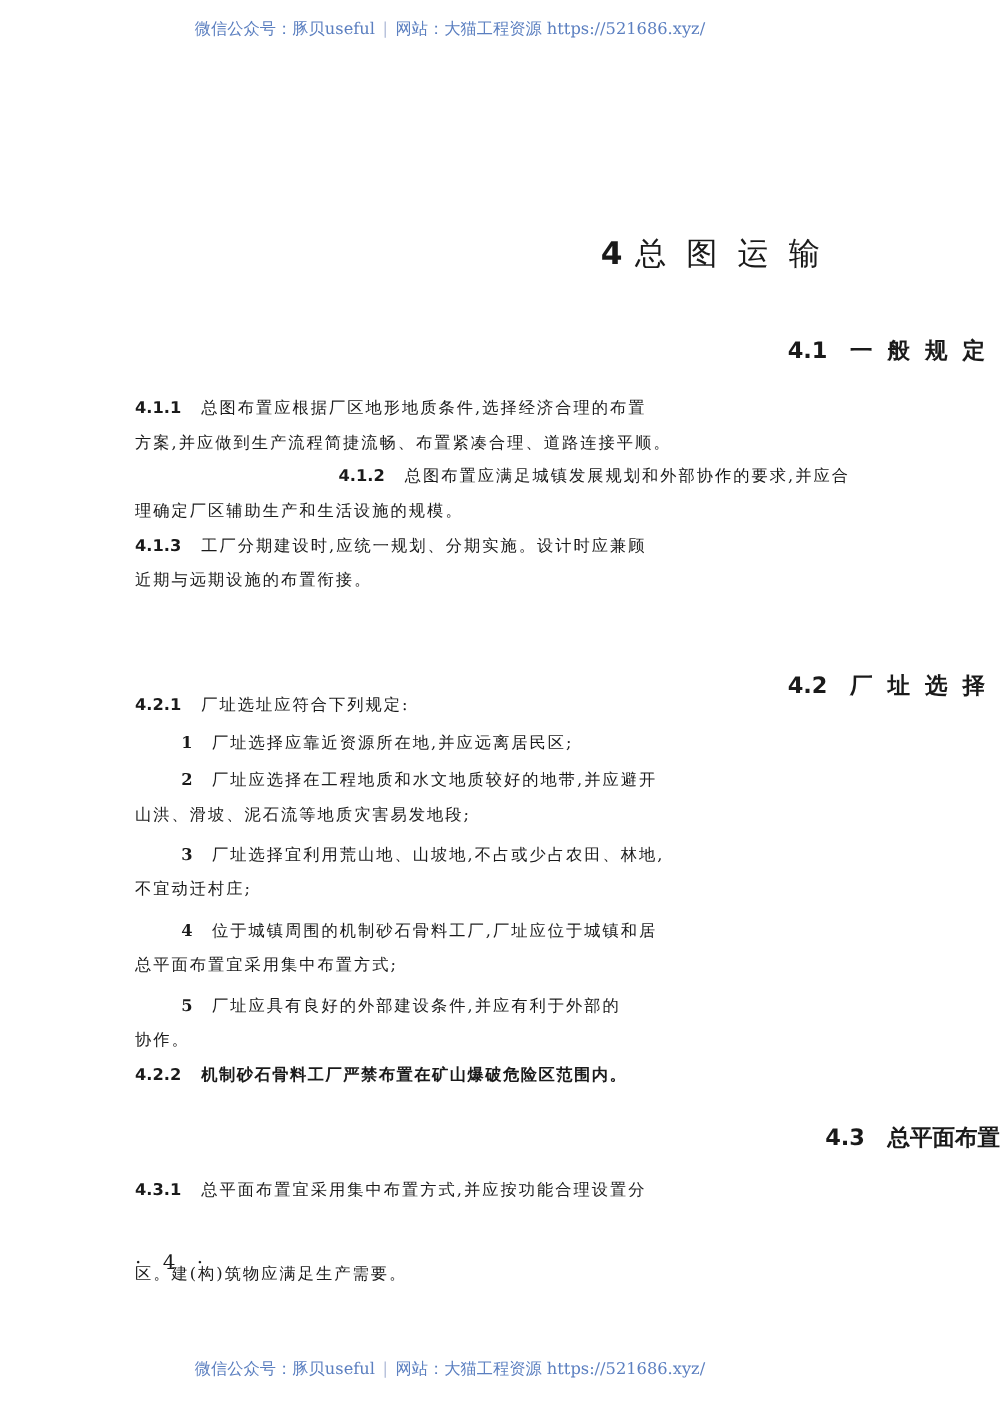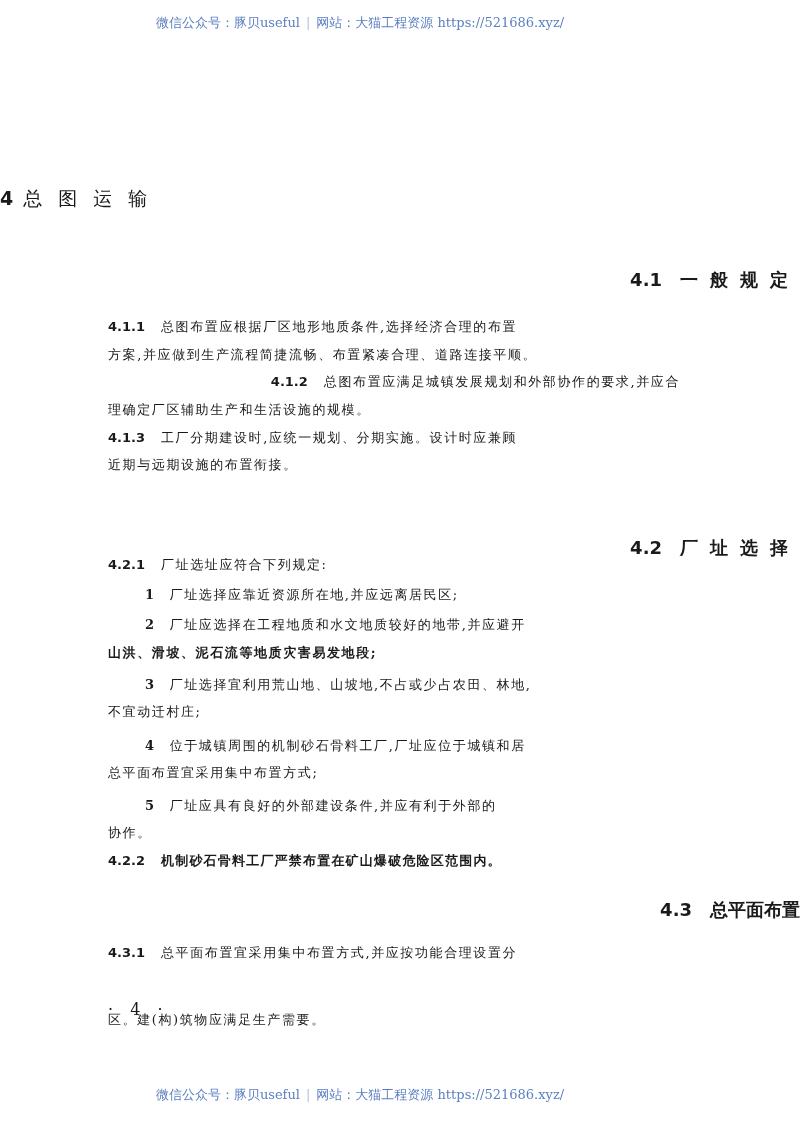--- a/index.html
+++ b/index.html
@@ -4,22 +4,22 @@
 <style>
   html, body { margin:0; padding:0; background:#ffffff; }
   body { width:800px; height:1131px; position:relative; overflow:hidden;
          font-family:"DejaVu Serif","Liberation Serif",serif; color:#1a1a1a; }
   .watermark { position:absolute; left:0; width:720px; text-align:center;
                font-size:13px; color:#5b7fc0; font-family:"DejaVu Serif","Liberation Serif",serif; }
   .wm-top { top:14px; }
   .wm-bottom { top:1086px; }
   .wm-sep { color:#b0bcd8; margin:0 6px; }
 
-  .chapter-title { position:absolute; top:186px; left:0; width:672px; text-align:left;
-                   font-size:19px; letter-spacing:16px; }
+  .chapter-title { position:absolute; top:186px; left:0; width:672px; text-align:right;
+                   font-size:25px; letter-spacing:16px; }
   .chapter-num { font-weight:bold; font-family:"DejaVu Sans","Liberation Sans",sans-serif; margin-right:10px; letter-spacing:0; }
 
   .section-title { position:absolute; left:0; width:800px; text-align:right;
                    font-size:18px; font-weight:bold; font-family:"DejaVu Sans","Liberation Sans",sans-serif; }
   .section-title .sec-num { margin-right:18px; }
   .spaced { letter-spacing:12px; }
 
   .line { position:absolute; left:108px; width:572px; font-size:13px; line-height:26px;
           white-space:nowrap; letter-spacing:1.6px; }
   .indent { left:145px; width:535px; }
@@ -50,21 +50,21 @@
 <div class="line" style="top:397px;"><span>理确定厂区辅助生产和生活设施的规模。</span></div>
 <div class="line" style="top:425px;"><span class="clause">4.1.3</span><span>工厂分期建设时,应统一规划、分期实施。设计时应兼顾</span></div>
 <div class="line" style="top:452px;"><span>近期与远期设施的布置衔接。</span></div>
 
 <div class="section-title" style="top:536px;">
   <span class="sec-num">4.2</span><span class="spaced">厂址选择</span>
 </div>
 <div class="line" style="top:552px;"><span class="clause">4.2.1</span><span>厂址选址应符合下列规定:</span></div>
 <div class="line indent" style="top:582px;"><span class="item-num">1</span><span>厂址选择应靠近资源所在地,并应远离居民区;</span></div>
 <div class="line indent" style="top:612px;"><span class="item-num">2</span><span>厂址应选择在工程地质和水文地质较好的地带,并应避开</span></div>
-<div class="line" style="top:640px;font-weight:bold;"><span>山洪、滑坡、泥石流等地质灾害易发地段;</span></div>
+<div class="line" style="top:640px;"><span>山洪、滑坡、泥石流等地质灾害易发地段;</span></div>
 <div class="line indent" style="top:672px;"><span class="item-num">3</span><span>厂址选择宜利用荒山地、山坡地,不占或少占农田、林地,</span></div>
 <div class="line" style="top:699px;"><span>不宜动迁村庄;</span></div>
 <div class="line indent" style="top:733px;"><span class="item-num">4</span><span>位于城镇周围的机制砂石骨料工厂,厂址应位于城镇和居</span></div>
 <div class="line" style="top:760px;"><span>总平面布置宜采用集中布置方式;</span></div>
 <div class="line indent" style="top:793px;"><span class="item-num">5</span><span>厂址应具有良好的外部建设条件,并应有利于外部的</span></div>
 <div class="line" style="top:820px;"><span>协作。</span></div>
 <div class="line bold-line" style="top:848px;"><span class="clause">4.2.2</span><span>机制砂石骨料工厂严禁布置在矿山爆破危险区范围内。</span></div>
 
 <div class="section-title" style="top:898px;">
   <span class="sec-num">4.3</span><span>总平面布置</span>

